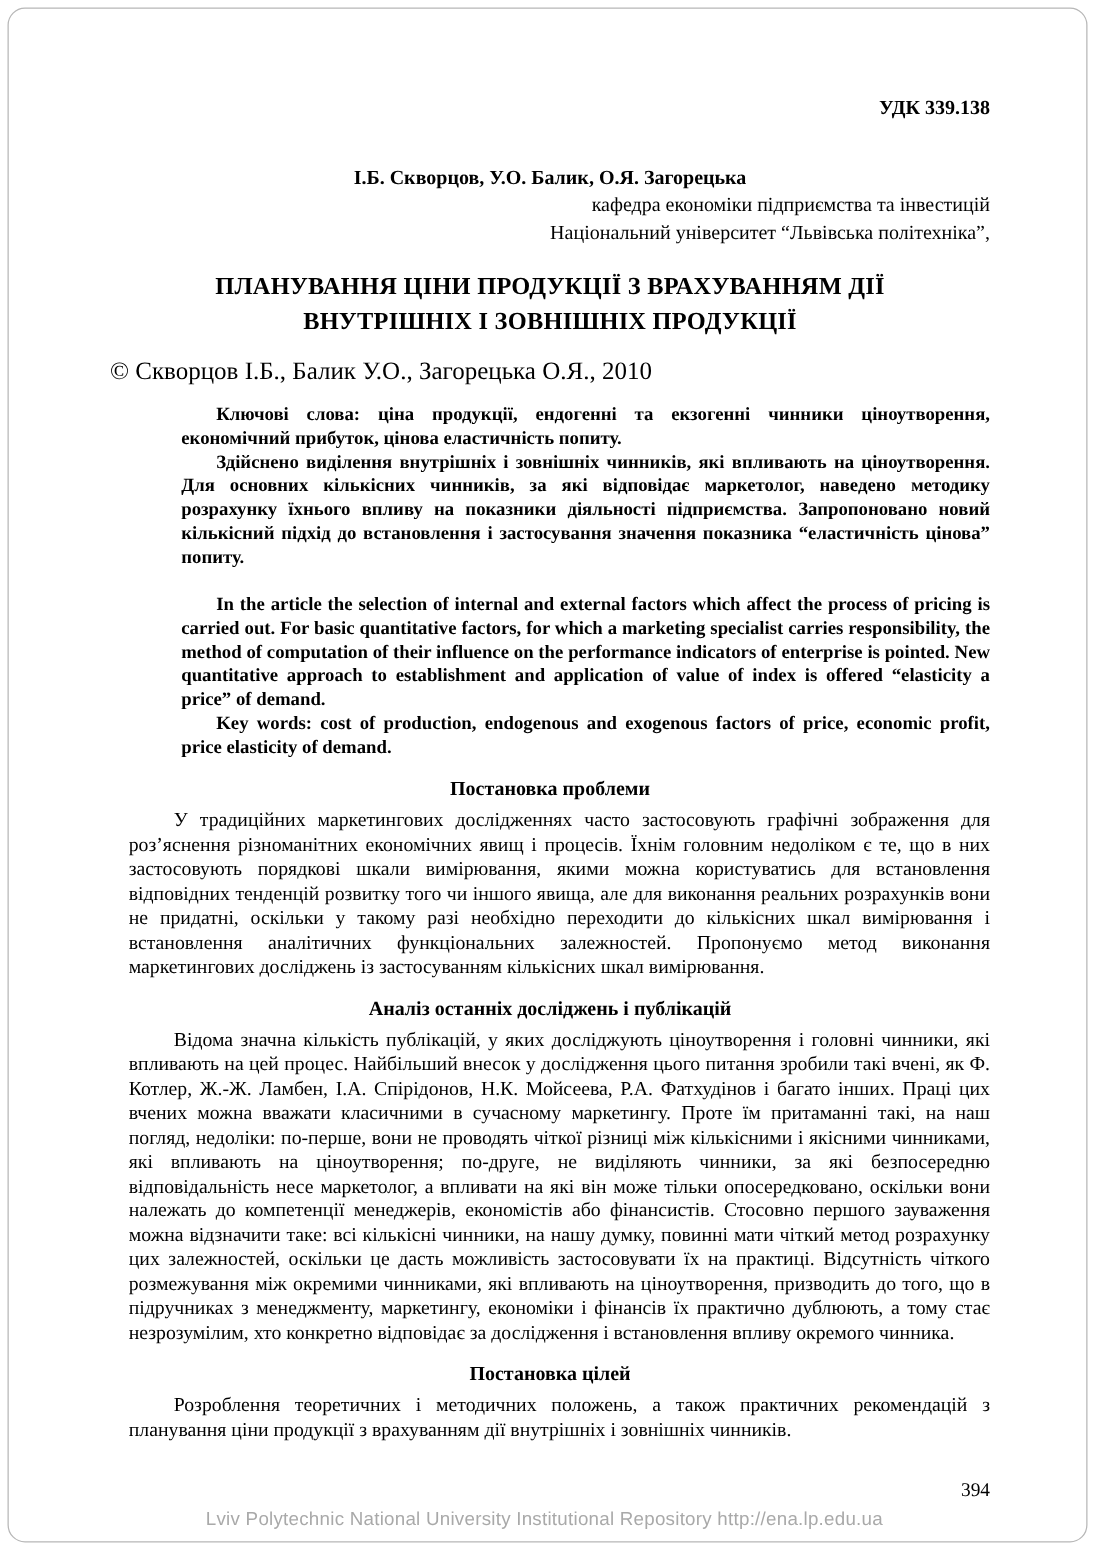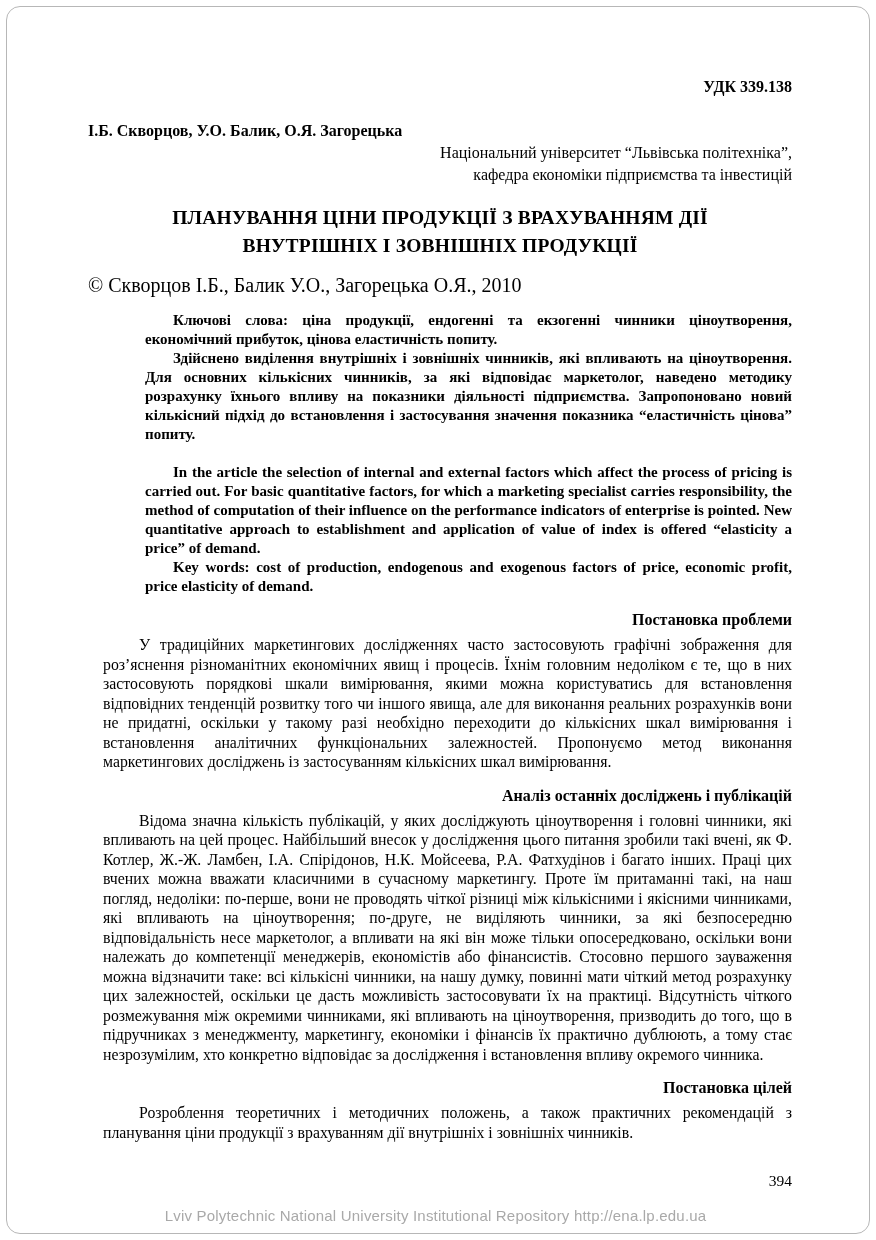--- a/index.html
+++ b/index.html
@@ -20,26 +20,26 @@
     border-radius: 14px;
     pointer-events: none;
   }
   .content {
     padding: 78px 84px 0 88px;
   }
   .udk {
     font-weight: bold;
     font-size: 16px;
     text-align: right;
-    margin-bottom: 24px;
+    margin-bottom: 36px;
   }
   .authors {
     font-weight: bold;
     font-size: 16px;
-    text-align: left;
+    text-align: center;
     line-height: 22px;
   }
   .affiliation {
     font-size: 16px;
     text-align: right;
     line-height: 22px;
   }
   .title {
     font-weight: bold;
     font-size: 19.5px;
@@ -57,21 +57,21 @@
     font-size: 15px;
     line-height: 19px;
     text-align: justify;
     padding-left: 57px;
     text-indent: 28px;
   }
   .abstract.en-gap { margin-top: 19px; }
   .section-heading {
     font-weight: bold;
     font-size: 16px;
-    text-align: right;
+    text-align: center;
     margin: 15px 0 6px 0;
   }
   .body-para {
     font-size: 15.8px;
     line-height: 19.5px;
     text-align: justify;
     text-indent: 36px;
     margin-left: 15px;
   }
   .page-number {
@@ -93,22 +93,22 @@
 </head>
 <body>
 
 <div class="page-border"></div>
 
 <div class="content">
 
   <div class="udk">УДК 339.138</div>
 
   <div class="authors">І.Б. Скворцов, У.О. Балик, О.Я. Загорецька</div>
+  <div class="affiliation">кафедра економіки підприємства та інвестицій</div>
   <div class="affiliation">Національний університет “Львівська політехніка”,</div>
-  <div class="affiliation">кафедра економіки підприємства та інвестицій</div>
 
   <h1 class="title"><span>ПЛАНУВАННЯ ЦІНИ ПРОДУКЦІЇ З ВРАХУВАННЯМ ДІЇ</span><br><span>ВНУТРІШНІХ І ЗОВНІШНІХ ПРОДУКЦІЇ</span></h1>
 
   <div class="copyright">© Скворцов І.Б., Балик У.О., Загорецька О.Я., 2010</div>
 
   <p class="abstract">Ключові слова: ціна продукції, ендогенні та екзогенні чинники ціноутворення, економічний прибуток, цінова еластичність попиту.</p>
   <p class="abstract">Здійснено виділення внутрішніх і зовнішніх чинників, які впливають на ціноутворення. Для основних кількісних чинників, за які відповідає маркетолог, наведено методику розрахунку їхнього впливу на показники діяльності підприємства. Запропоновано новий кількісний підхід до встановлення і застосування значення показника “еластичність цінова” попиту.</p>
 
   <p class="abstract en-gap">In the article the selection of internal and external factors which affect the process of pricing is carried out. For basic quantitative factors, for which a marketing specialist carries responsibility, the method of computation of their influence on the performance indicators of enterprise is pointed. New quantitative approach to establishment and application of value of index is offered “elasticity a price” of demand.</p>
   <p class="abstract">Key words: cost of production, endogenous and exogenous factors of price, economic profit, price elasticity of demand.</p>

